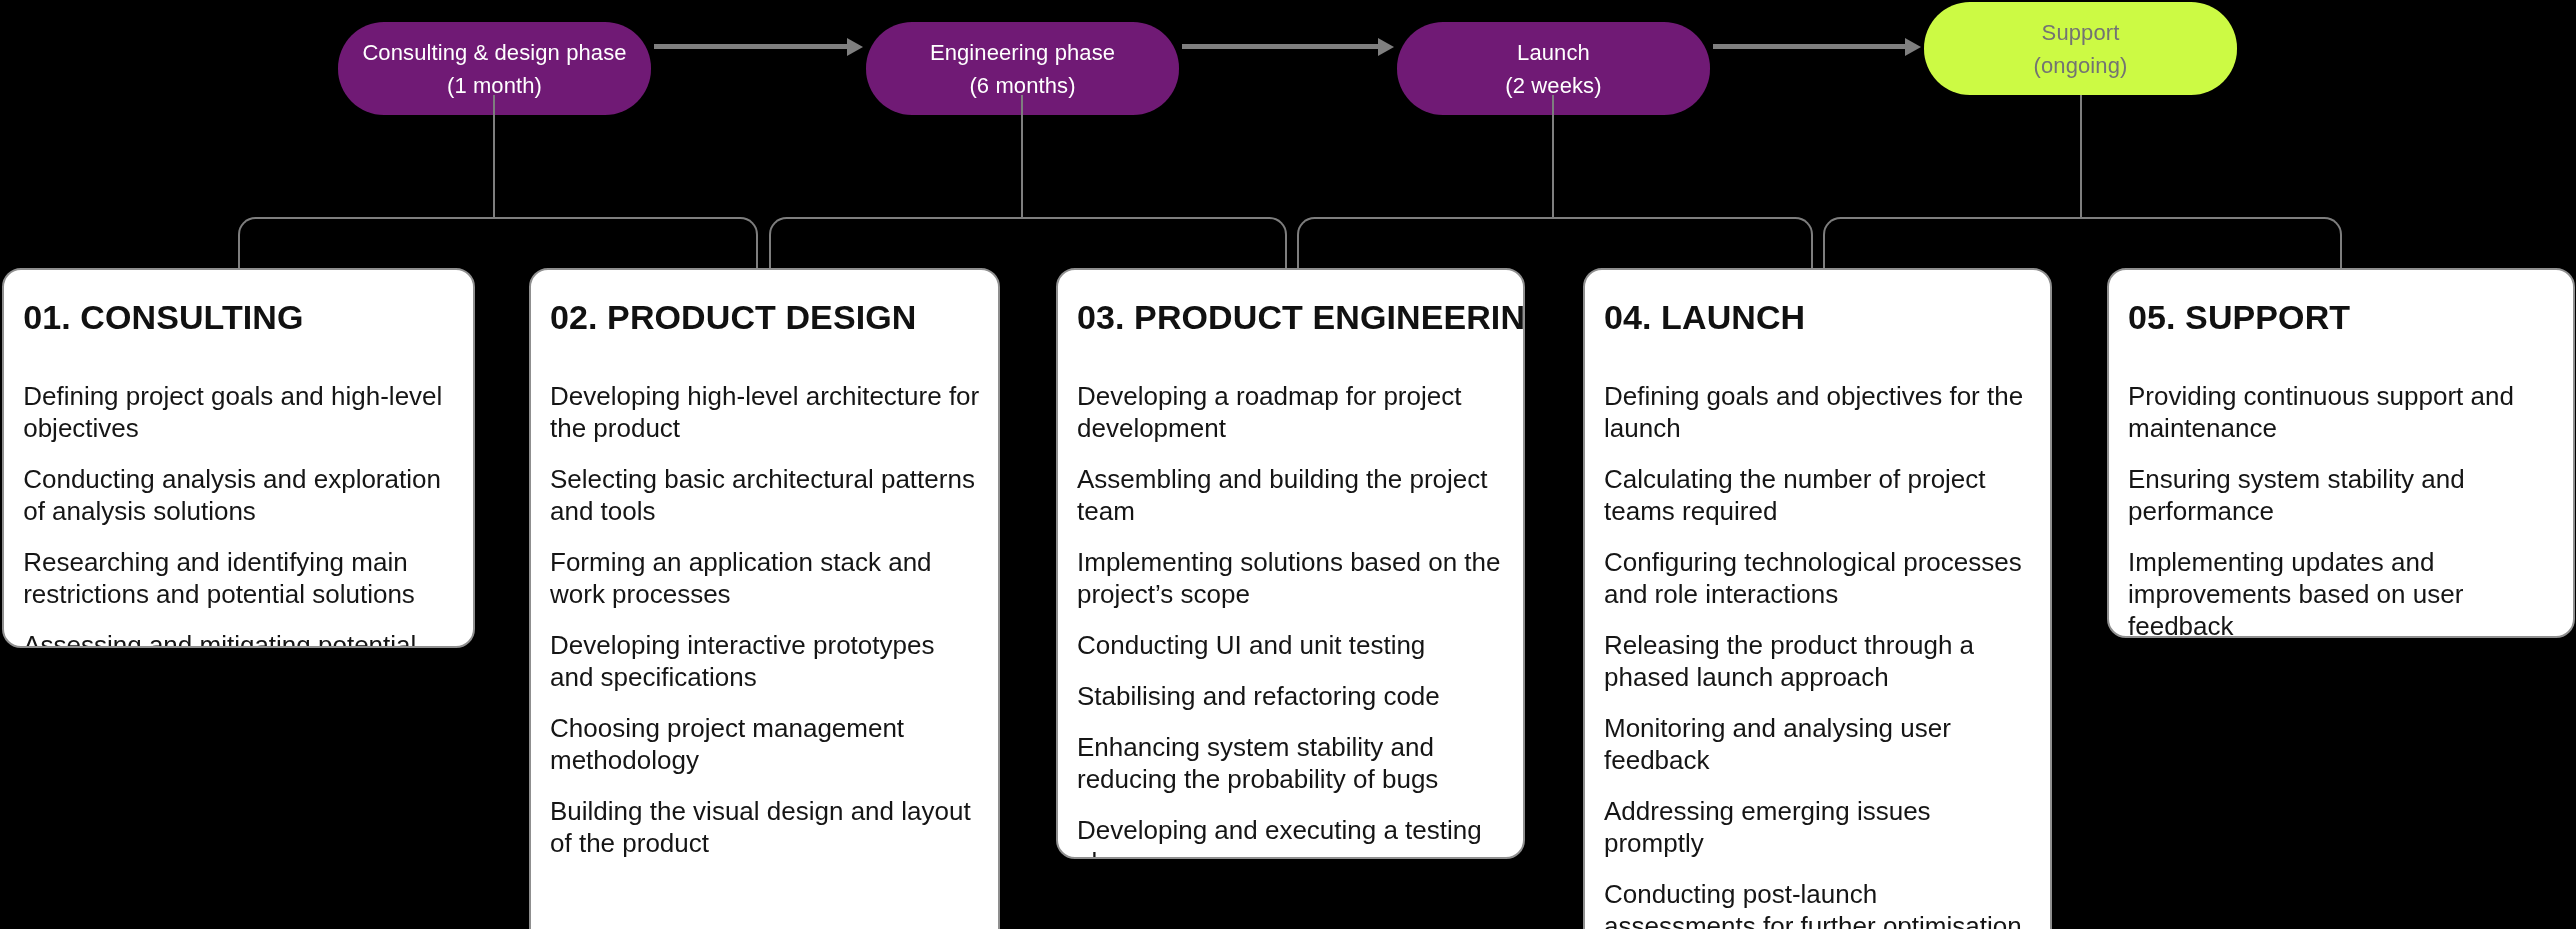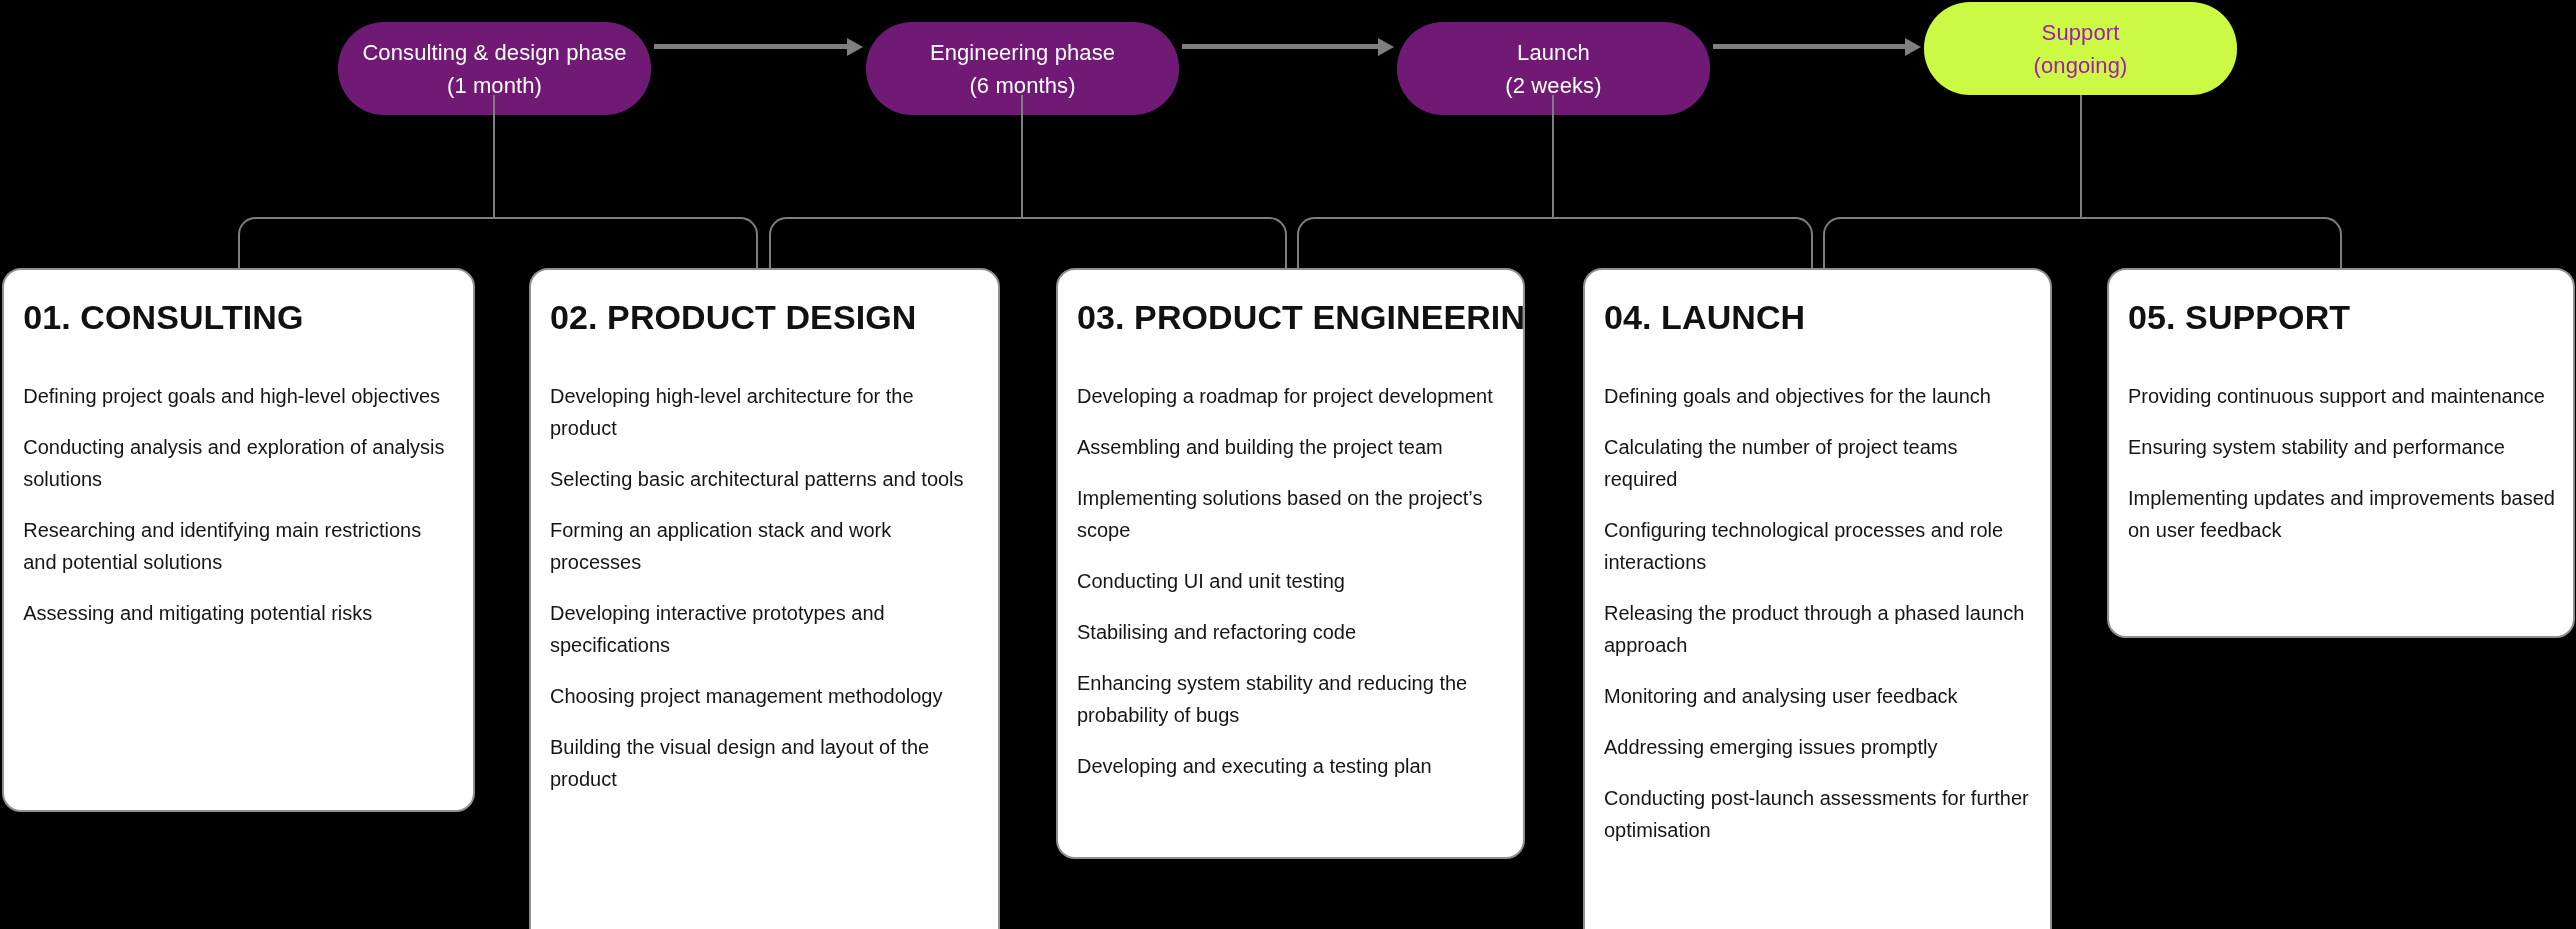--- a/index.html
+++ b/index.html
@@ -27,21 +27,21 @@
     flex-direction: column;
     align-items: center;
     justify-content: center;
     text-align: center;
     font-size: 22px;
     font-weight: 500;
     line-height: 33px;
     letter-spacing: 0.1px;
   }
   .pill.purple { background: #701a75; color: #FFFFFF; margin-top: 20px; }
-  .pill.lime   { background: #CCFA44; color: #a21caf; }
+  .pill.lime   { background: #CCFA44; color: #737373; }
 
   
   .flow-arrow {
     position: absolute;
     top: 37px;
     height: 19px;
     display: flex;
     align-items: center;
   }
   .arrow-shaft {
@@ -94,21 +94,21 @@
     margin: 0 0 43px 0;
     font-size: 34px;
     line-height: 40px;
     font-weight: 600;
     color: #111111;
     letter-spacing: 0.1px;
     white-space: nowrap;
   }
   .card p {
     margin: 0 0 19px 0;
-    font-size: 20px;
+    font-size: 26px;
     line-height: 32px;
     font-weight: 400;
   }
 </style>
 </head>
 <body>
 
 <div class="stage">
 
   <div class="pill purple" style="left:338px;">
@@ -144,21 +144,21 @@
   <div class="stem" style="left:493px;"></div>
   <div class="stem" style="left:1021px;"></div>
   <div class="stem" style="left:1552px;"></div>
   <div class="stem" style="left:2080px;"></div>
 
   <div class="bracket" style="left:238px;width:520px;"></div>
   <div class="bracket" style="left:769px;width:518px;"></div>
   <div class="bracket" style="left:1297px;width:516px;"></div>
   <div class="bracket" style="left:1823px;width:519px;"></div>
 
-  <div class="card" style="left:2.2px;width:473px;height:544px;">
+  <div class="card" style="left:2.2px;width:473px;height:380px;">
     <h2 class="card-title">01. CONSULTING</h2>
     <p>Defining project goals and high-level objectives</p>
     <p>Conducting analysis and exploration of analysis solutions</p>
     <p>Researching and identifying main restrictions and potential solutions</p>
     <p>Assessing and mitigating potential risks</p>
   </div>
 
   <div class="card" style="left:529px;width:471px;height:724px;">
     <h2 class="card-title">02. PRODUCT DESIGN</h2>
     <p>Developing high-level architecture for the product</p>

